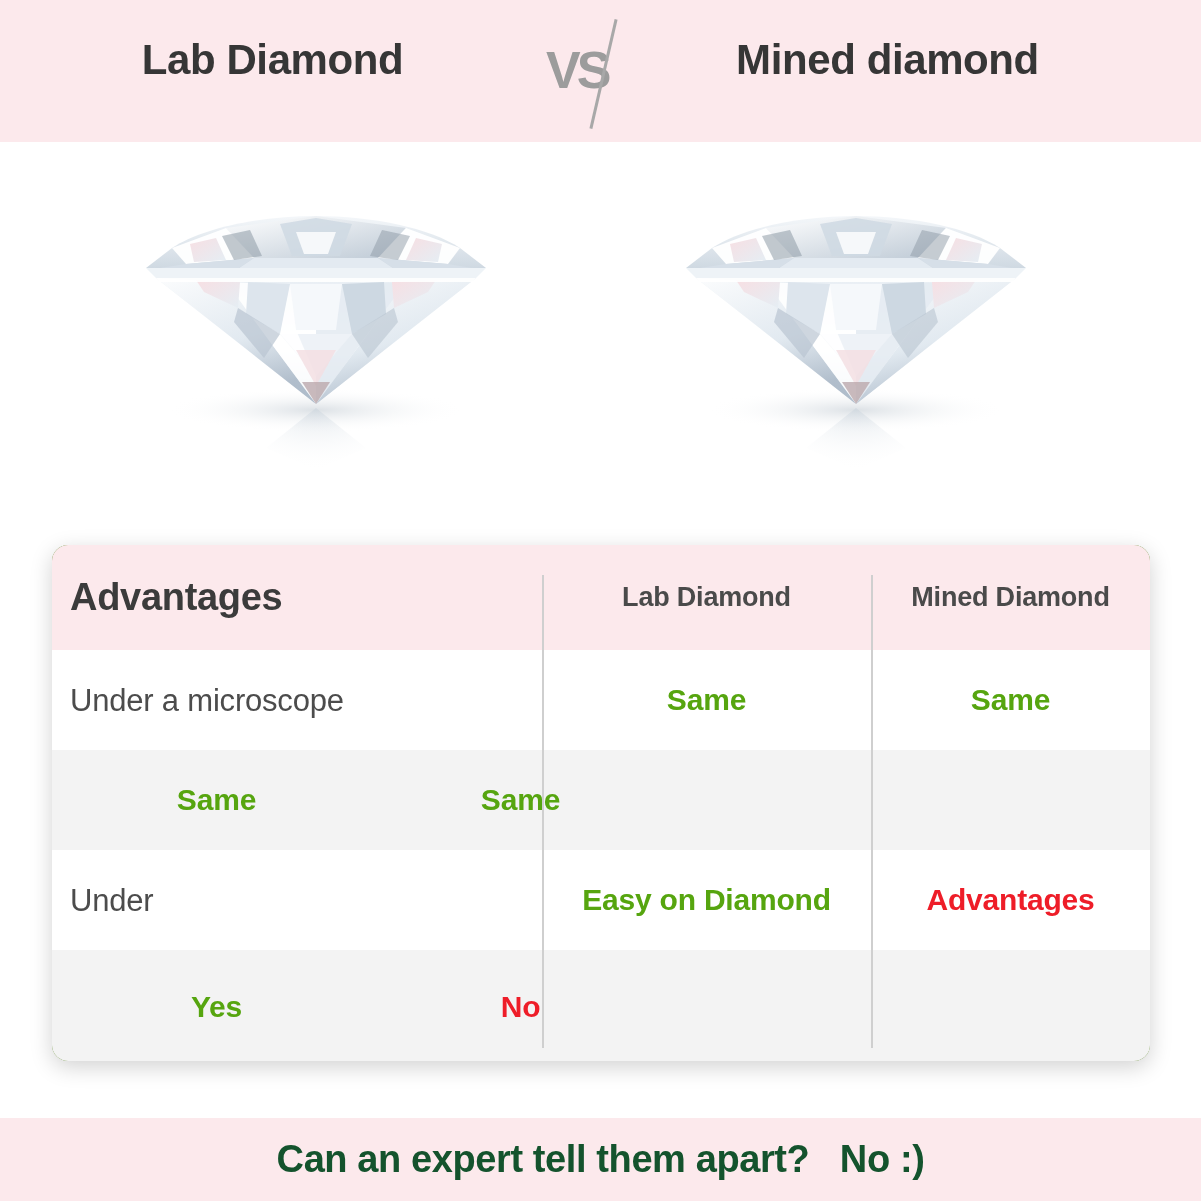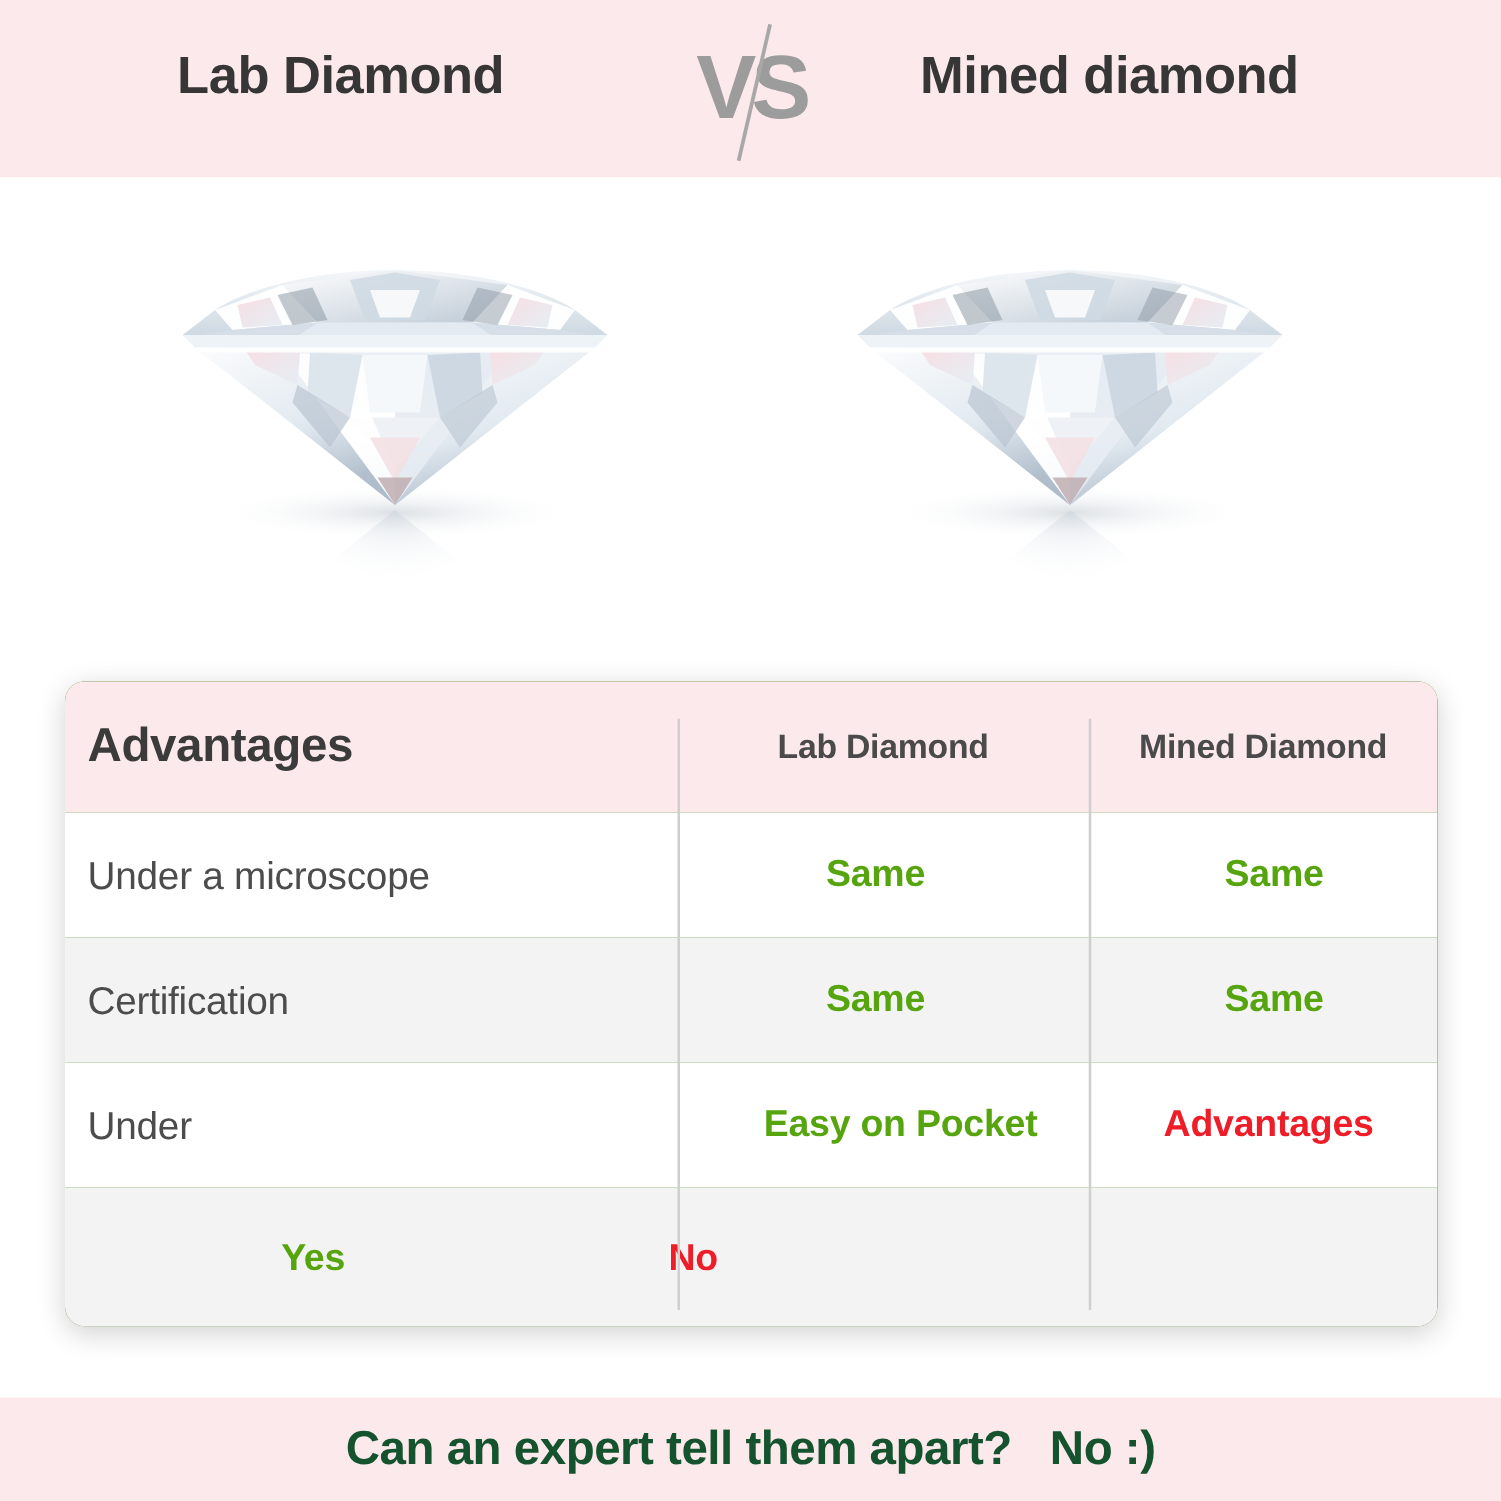--- a/index.html
+++ b/index.html
@@ -41,22 +41,22 @@
     position: absolute;
     left: 546px;
     top: 18px;
     width: 110px;
     height: 112px;
   }
   .vs-letters {
     position: absolute;
     left: 0; top: 8px;
     width: 110px;
-    text-align: center;
-    font-size: 72px;
+    text-align: left;
+    font-size: 52px;
     font-weight: bold;
     color: #9c9c9c;
     letter-spacing: -4px;
     line-height: 88px;
   }
   .vs-slash {
     position: absolute;
     left: 56px;
     top: 0;
     width: 3px;
@@ -145,21 +145,21 @@
     color: #4c4c4c;
     line-height: 41px;
     letter-spacing: -0.2px;
   }
   .val {
     font-size: 30px;
     font-weight: bold;
     letter-spacing: -0.2px;
     white-space: nowrap;
   }
-  .val.good { color: #56a50f; margin-left: 34px; }
+  .val.good { color: #56a50f; }
   .val.bad  { color: #ee1d28; }
 
   
   .divider {
     position: absolute;
     top: 30px;
     width: 2px;
     height: 473px;
     background: #cfcfcf;
   }
@@ -324,28 +324,27 @@
       <div class="c-mined h-col">Mined Diamond</div>
     </div>
 
     <div class="trow body band-white">
       <div class="c-label row-label">Under a microscope</div>
       <div class="c-lab val good">Same</div>
       <div class="c-mined val good">Same</div>
     </div>
 
     <div class="trow body band-grey">
-      <div class="c-label row-label">Certification</div>
       <div class="c-lab val good">Same</div>
       <div class="c-mined val good">Same</div>
     </div>
 
     <div class="trow body band-white">
       <div class="c-label row-label">Under</div>
-      <div class="c-lab val good">Easy on Pocket</div>
+      <div class="c-lab val good">Easy on Diamond</div>
       <div class="c-mined val bad">Advantages</div>
     </div>
 
     <div class="trow body tall band-grey">
       <div class="c-lab val good">Yes</div>
       <div class="c-mined val bad">No</div>
     </div>
 
     <div class="divider d1"></div>
     <div class="divider d2"></div>

